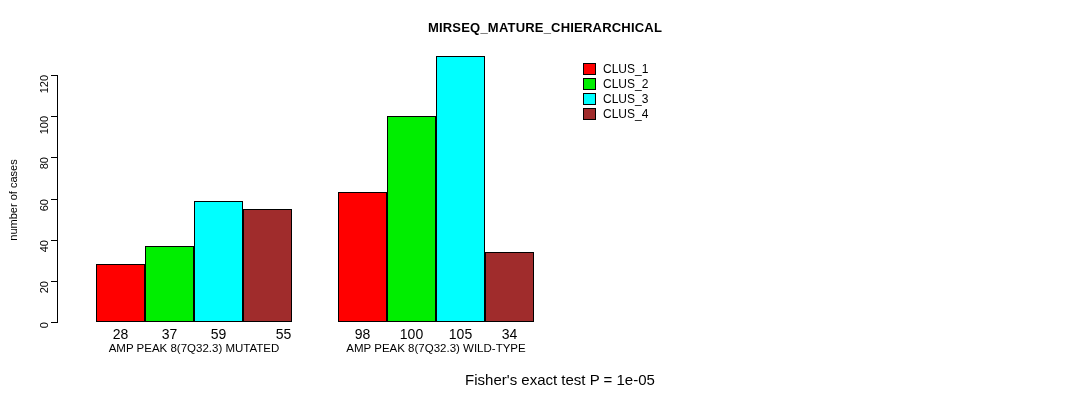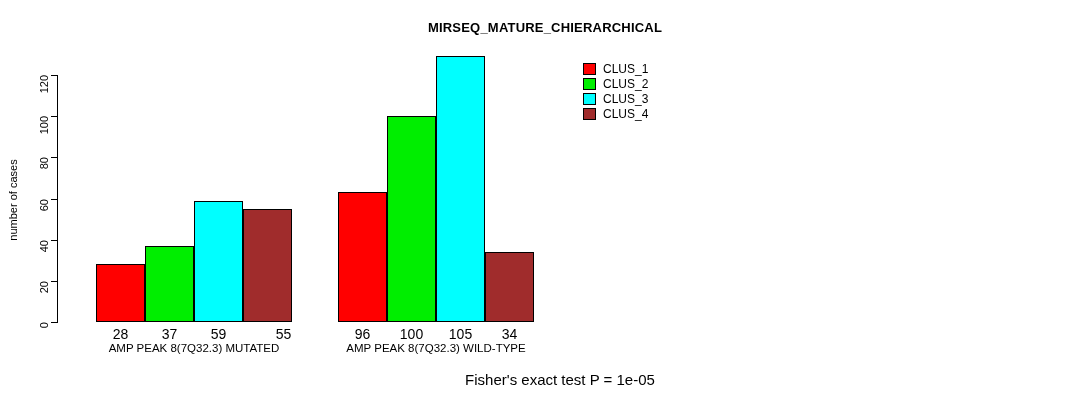--- a/index.html
+++ b/index.html
@@ -145,21 +145,21 @@
       <div class="bar" style="position: absolute; left: 96px; top: 264.367px; width: 49px; height: 57.6333px; background: rgb(255, 0, 0); box-sizing: border-box; border: 1px solid rgb(0, 0, 0);"></div>
       <div class="value-label" style="left: 120.5px;">28</div>
       <div class="bar" style="position: absolute; left: 145px; top: 245.842px; width: 49px; height: 76.1583px; background: rgb(0, 238, 0); box-sizing: border-box; border: 1px solid rgb(0, 0, 0);"></div>
       <div class="value-label" style="left: 169.5px;">37</div>
       <div class="bar" style="position: absolute; left: 194px; top: 200.558px; width: 49px; height: 121.442px; background: rgb(0, 255, 255); box-sizing: border-box; border: 1px solid rgb(0, 0, 0);"></div>
       <div class="value-label" style="left: 218.5px;">59</div>
       <div class="bar" style="position: absolute; left: 243px; top: 208.792px; width: 49px; height: 113.208px; background: rgb(160, 44, 44); box-sizing: border-box; border: 1px solid rgb(0, 0, 0);"></div>
       <div class="value-label" style="left: 267.5px; margin-left: 16px;">55</div>
       <div class="group-label" style="left: 194px;">AMP PEAK  8(7Q32.3) MUTATED</div>
       <div class="bar" style="position: absolute; left: 338px; top: 192.325px; width: 49px; height: 129.675px; background: rgb(255, 0, 0); box-sizing: border-box; border: 1px solid rgb(0, 0, 0);"></div>
-      <div class="value-label" style="left: 362.5px;">96</div>
+      <div class="value-label" style="left: 362.5px;">98</div>
       <div class="bar" style="position: absolute; left: 387px; top: 116.167px; width: 49px; height: 205.833px; background: rgb(0, 238, 0); box-sizing: border-box; border: 1px solid rgb(0, 0, 0);"></div>
       <div class="value-label" style="left: 411.5px;">100</div>
       <div class="bar" style="position: absolute; left: 436px; top: 56.475px; width: 49px; height: 265.525px; background: rgb(0, 255, 255); box-sizing: border-box; border: 1px solid rgb(0, 0, 0);"></div>
       <div class="value-label" style="left: 460.5px;">105</div>
       <div class="bar" style="position: absolute; left: 485px; top: 252.017px; width: 49px; height: 69.9833px; background: rgb(160, 44, 44); box-sizing: border-box; border: 1px solid rgb(0, 0, 0);"></div>
       <div class="value-label" style="left: 509.5px;">34</div>
       <div class="group-label" style="left: 436px;">AMP PEAK  8(7Q32.3) WILD-TYPE</div>
     </div>
 
   <div id="legend">

